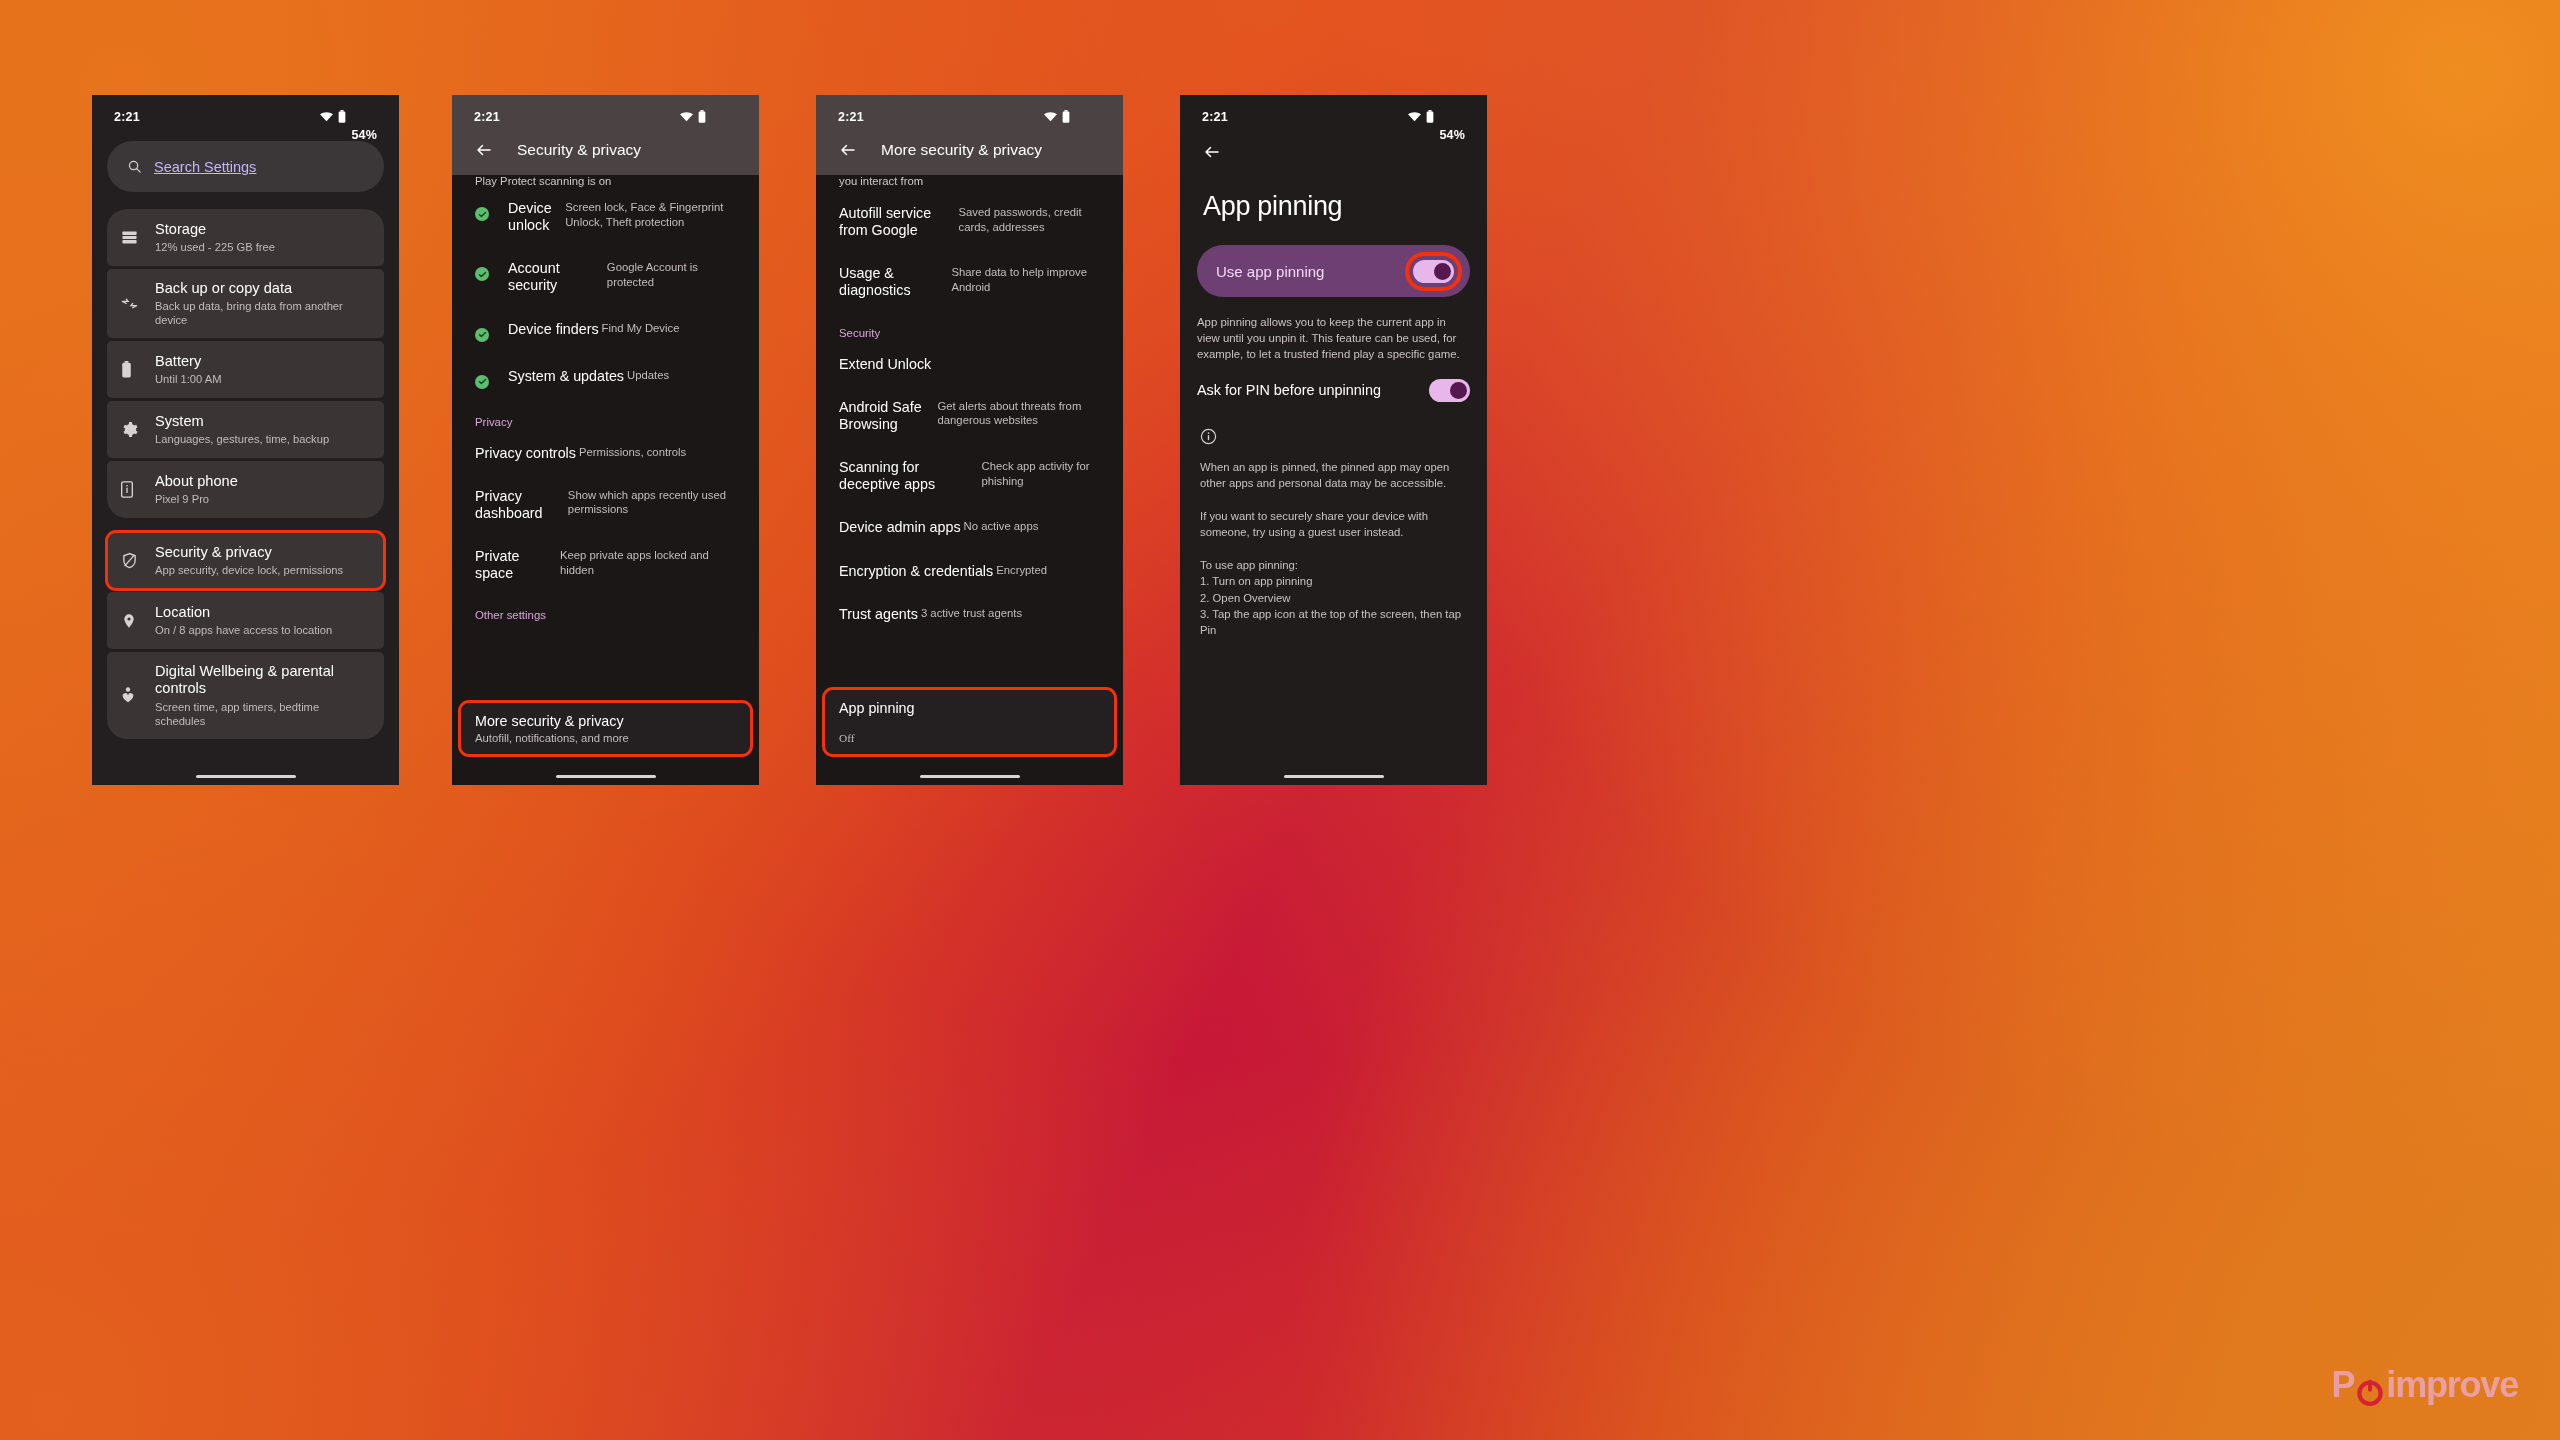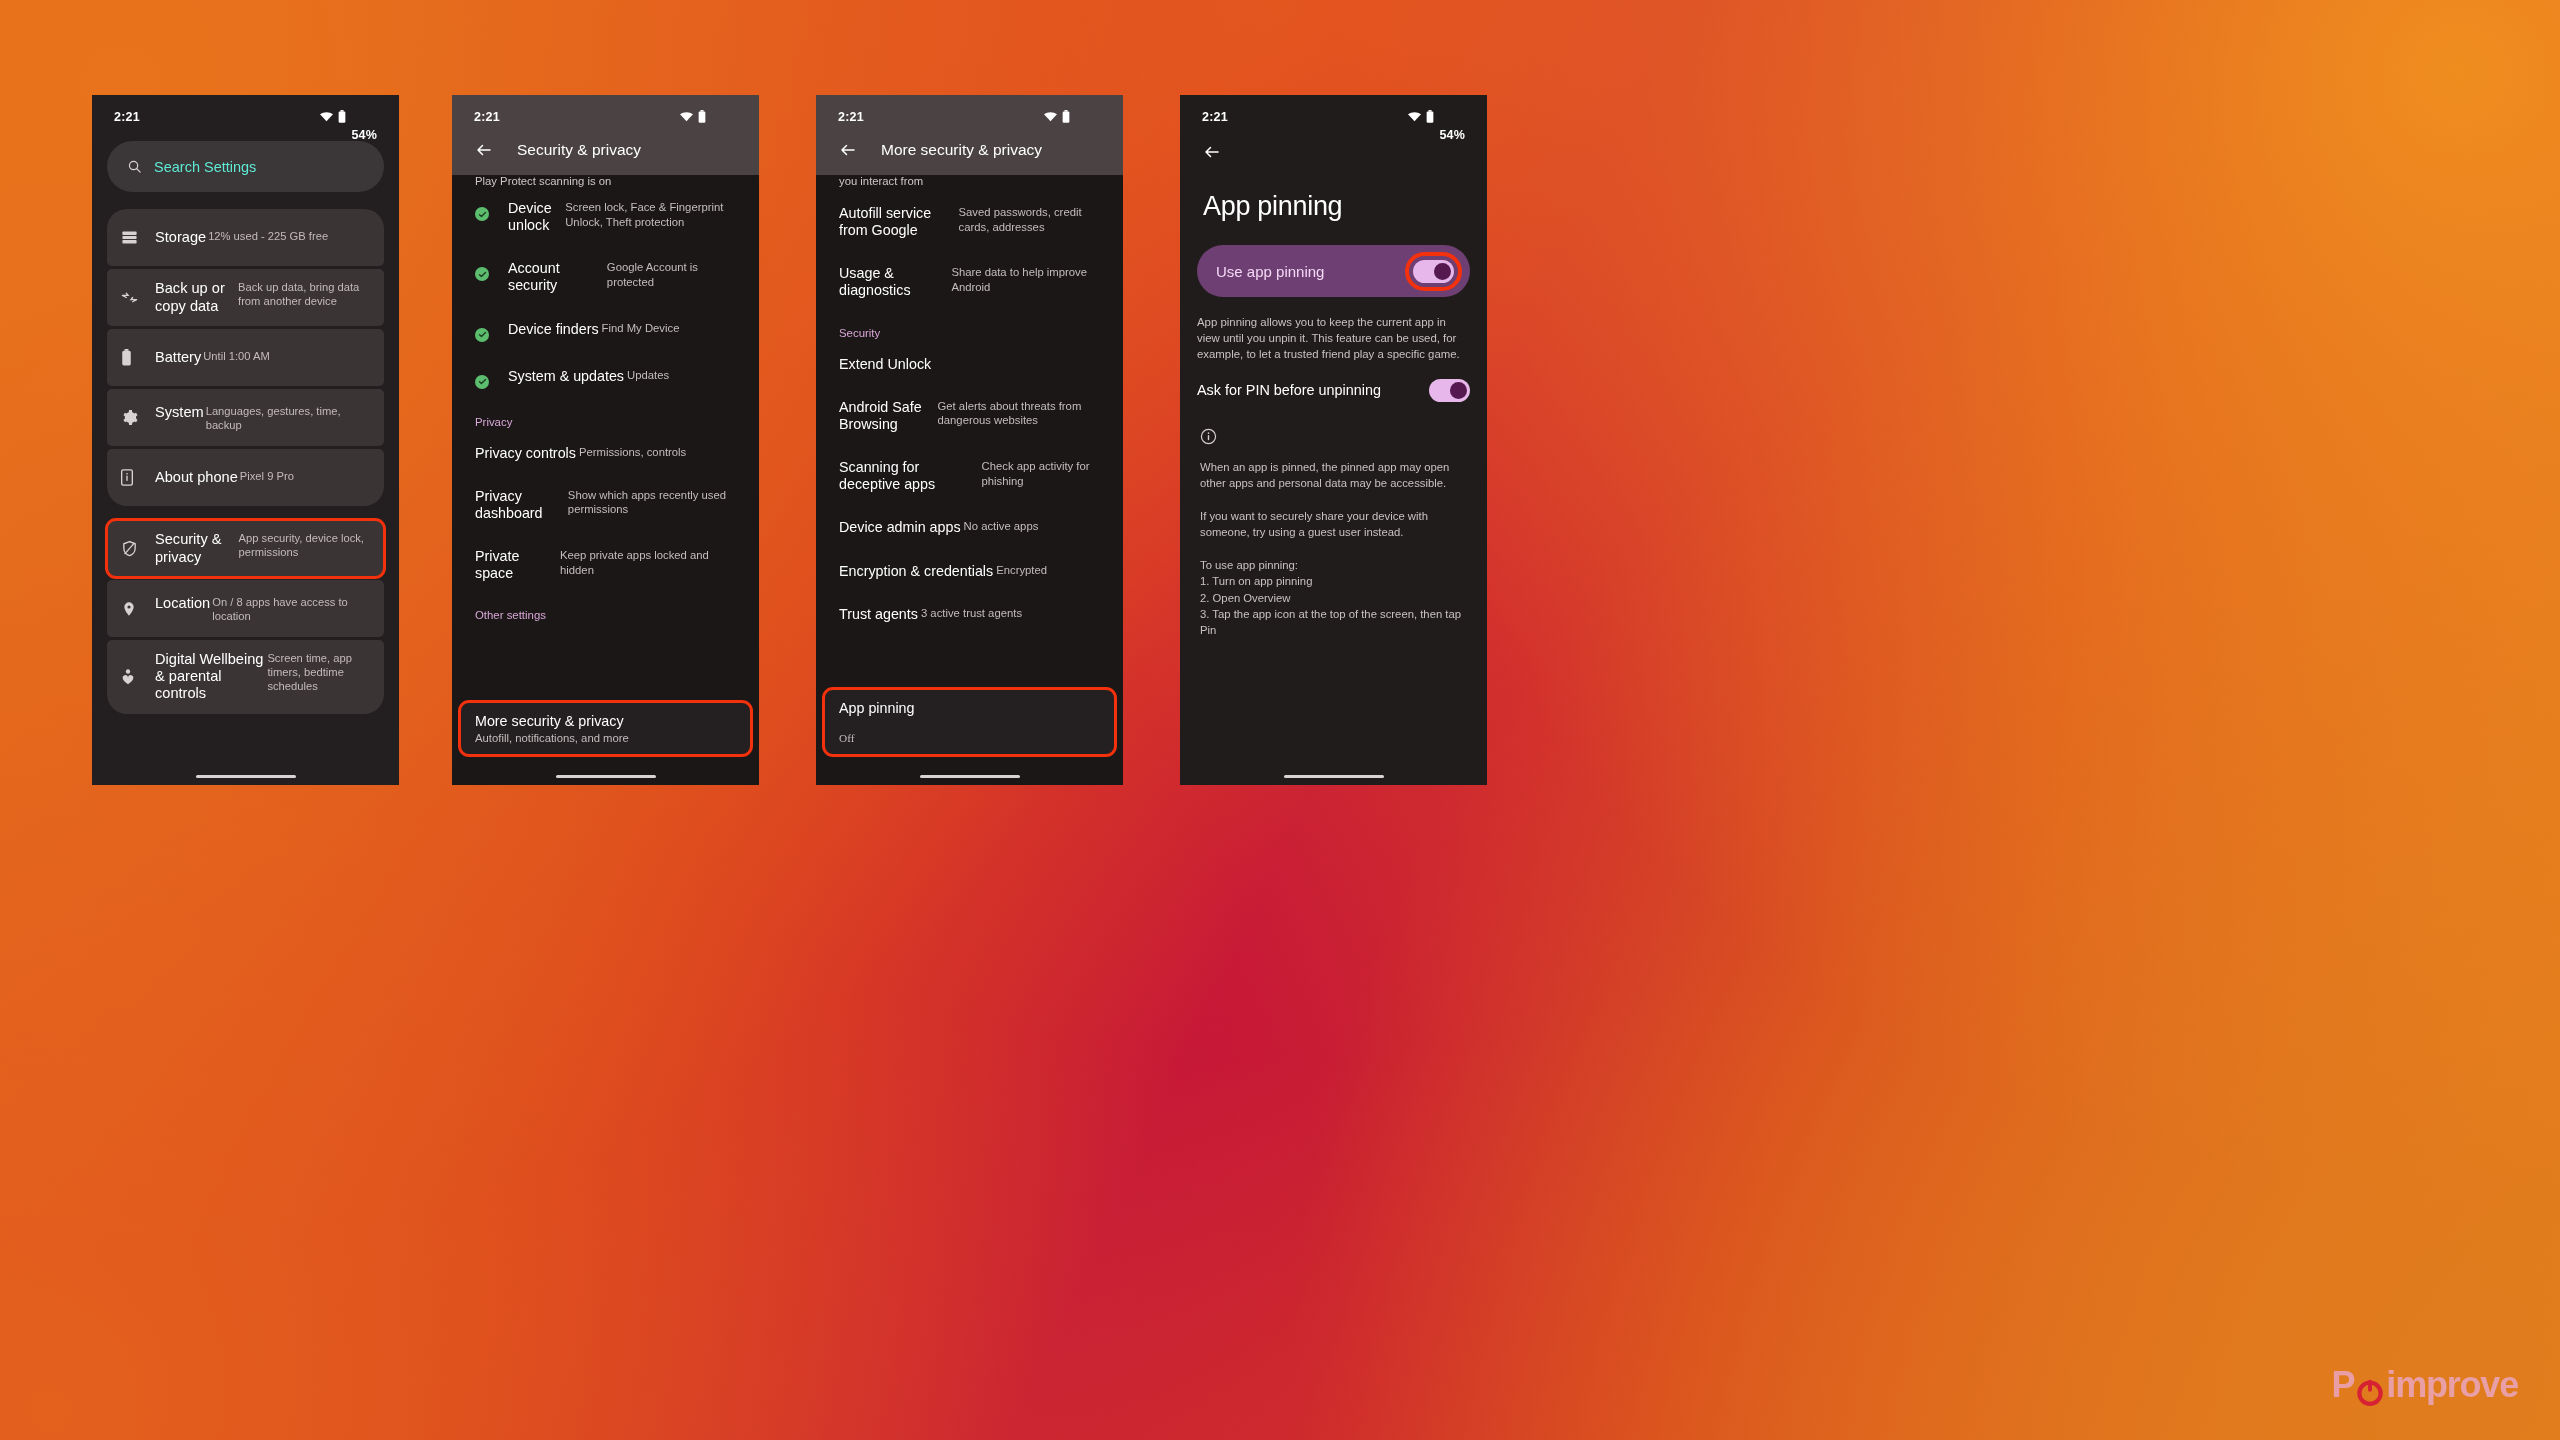--- a/index.html
+++ b/index.html
@@ -37,33 +37,33 @@
   .wifi{display:inline-block;width:13px;height:10px;position:relative;}
   .wifi svg{display:block;}
   .batt{display:inline-block;width:8px;height:13px;position:relative;}
   .batt svg{display:block;}
 
   
   .searchbar{
     margin:16px 15px 0 15px;height:51px;border-radius:26px;background:#3b3637;
     display:flex;align-items:center;gap:12px;padding:0 20px;box-sizing:border-box;
   }
-  .searchbar .stext{color:#5eead4;font-size:14.5px;}
+  .searchbar .stext{color:#c4b5fd;font-size:14.5px;text-decoration:underline;}
   .s-icon{width:15px;height:15px;flex:none;}
 
   
   .cards{margin:17px 15px 0 15px;display:flex;flex-direction:column;gap:3px;}
   .card{
     background:#3a3435;border-radius:5px;display:flex;align-items:center;
     gap:0;padding:11px 14px;box-sizing:border-box;min-height:57px;position:relative;
   }
   .card.rtop{border-radius:20px 20px 5px 5px;}
   .card.rbot{border-radius:5px 5px 20px 20px;}
   .card .ic{width:34px;flex:none;display:flex;align-items:center;justify-content:flex-start;color:#d9d2d3;}
-  .card .txt{display:flex;flex-direction:row;gap:2px;}
+  .card .txt{display:flex;flex-direction:column;gap:2px;}
   .card .t1{color:#ffffff;font-size:14.6px;line-height:1.18;}
   .card .t2{color:#c3bbbc;font-size:11.2px;line-height:1.25;}
   .hl{outline:3.5px solid #f4310d;outline-offset:-1px;border-radius:9px !important;}
 
   
   .appbar{
     height:62px;background:#4a4243;display:flex;align-items:center;gap:24px;
     padding:0 23px;box-sizing:border-box;position:relative;z-index:3;
   }
   .appbar .title{color:#fff;font-size:15.5px;}

